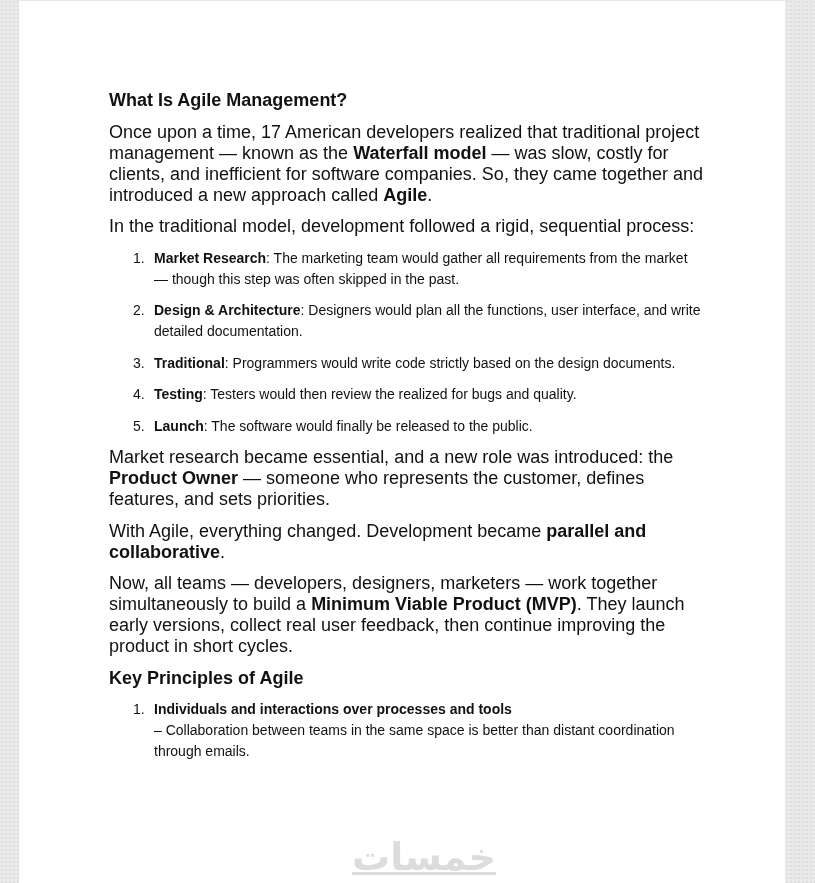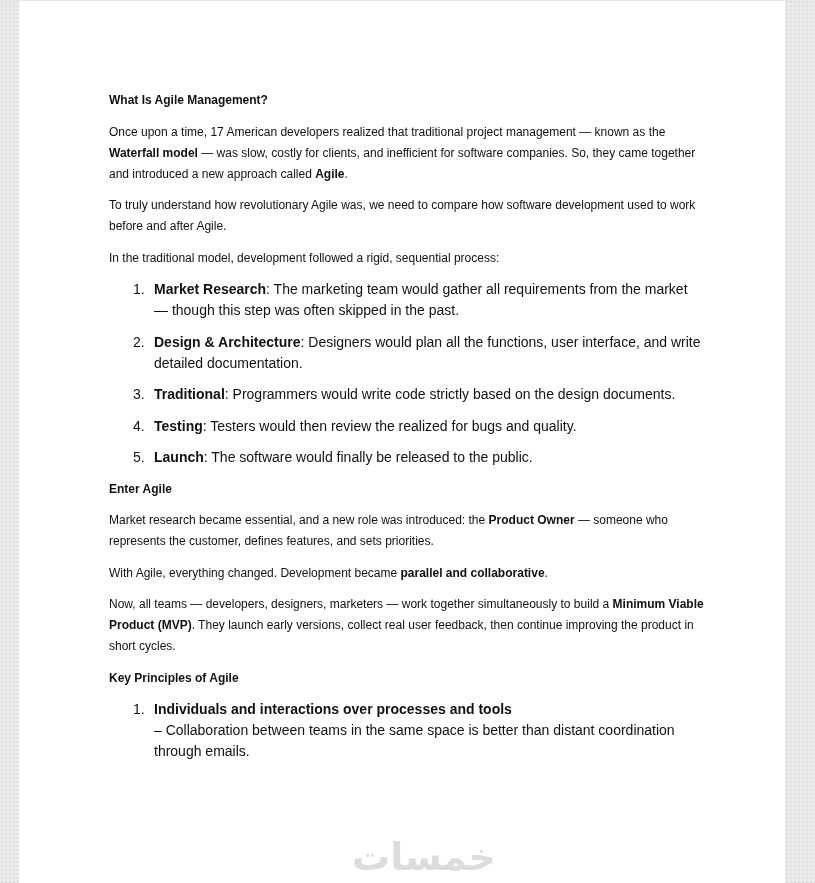--- a/index.html
+++ b/index.html
@@ -51,28 +51,29 @@
     top: 838px;
     z-index: 0;
     font-family: "DejaVu Sans", sans-serif;
     font-size: 38px;
     font-weight: bold;
     line-height: 1;
     color: #dcdcdc;
     direction: rtl;
     user-select: none;
     pointer-events: none;
+    text-decoration: underline;
   }
   .doc-content {
     position: relative;
     z-index: 1;
   }
   .para {
     margin: 0 0 10.5px 0;
-    font-size: 12px;
+    font-size: 18px;
     line-height: 21px;
   }
   .para.bold, .b {
     font-weight: bold;
   }
   ol.num-list {
     list-style: none;
     margin: 0;
     padding: 0;
   }
@@ -96,21 +97,20 @@
 
 <div class="viewport">
   <div class="top-edge"></div>
   <div class="gutter gutter-left"></div>
   <div class="gutter gutter-right"></div>
   <div class="page">
     <div class="watermark">خمسات</div>
     <div class="doc-content">
         <p class="para bold"><span class="b">What Is Agile Management?</span></p>
         <p class="para"><span>Once upon a time, 17 American developers realized that traditional project management — known as the </span><span class="b">Waterfall model</span><span> — was slow, costly for clients, and inefficient for software companies. So, they came together and introduced a new approach called </span><span class="b">Agile</span><span>.</span></p>
-        <p class="para"><span>To truly understand how revolutionary Agile was, we need to compare how software development used to work before and after Agile.</span></p>
         <p class="para"><span>In the traditional model, development followed a rigid, sequential process:</span></p>
         <ol class="num-list">
           <li class="list-item">
             <span class="li-num">1.</span>
             <span class="li-body"><span class="b">Market Research</span><span>: The marketing team would gather all requirements from the market — though this step was often skipped in the past.</span></span>
           </li>
           <li class="list-item">
             <span class="li-num">2.</span>
             <span class="li-body"><span class="b">Design &amp; Architecture</span><span>: Designers would plan all the functions, user interface, and write detailed documentation.</span></span>
           </li>
@@ -120,21 +120,20 @@
           </li>
           <li class="list-item">
             <span class="li-num">4.</span>
             <span class="li-body"><span class="b">Testing</span><span>: Testers would then review the realized for bugs and quality.</span></span>
           </li>
           <li class="list-item">
             <span class="li-num">5.</span>
             <span class="li-body"><span class="b">Launch</span><span>: The software would finally be released to the public.</span></span>
           </li>
         </ol>
-        <p class="para bold"><span class="b">Enter Agile</span></p>
         <p class="para"><span>Market research became essential, and a new role was introduced: the </span><span class="b">Product Owner</span><span> — someone who represents the customer, defines features, and sets priorities.</span></p>
         <p class="para"><span>With Agile, everything changed. Development became </span><span class="b">parallel and collaborative</span><span>.</span></p>
         <p class="para"><span>Now, all teams — developers, designers, marketers — work together simultaneously to build a </span><span class="b">Minimum Viable Product (MVP)</span><span>. They launch early versions, collect real user feedback, then continue improving the product in short cycles.</span></p>
         <p class="para bold"><span class="b">Key Principles of Agile</span></p>
         <ol class="num-list">
           <li class="list-item">
             <span class="li-num">1.</span>
             <span class="li-body"><span class="b">Individuals and interactions over processes and tools</span><br><span>– Collaboration between teams in the same space is better than distant coordination through emails.</span></span>
           </li>
         </ol>

